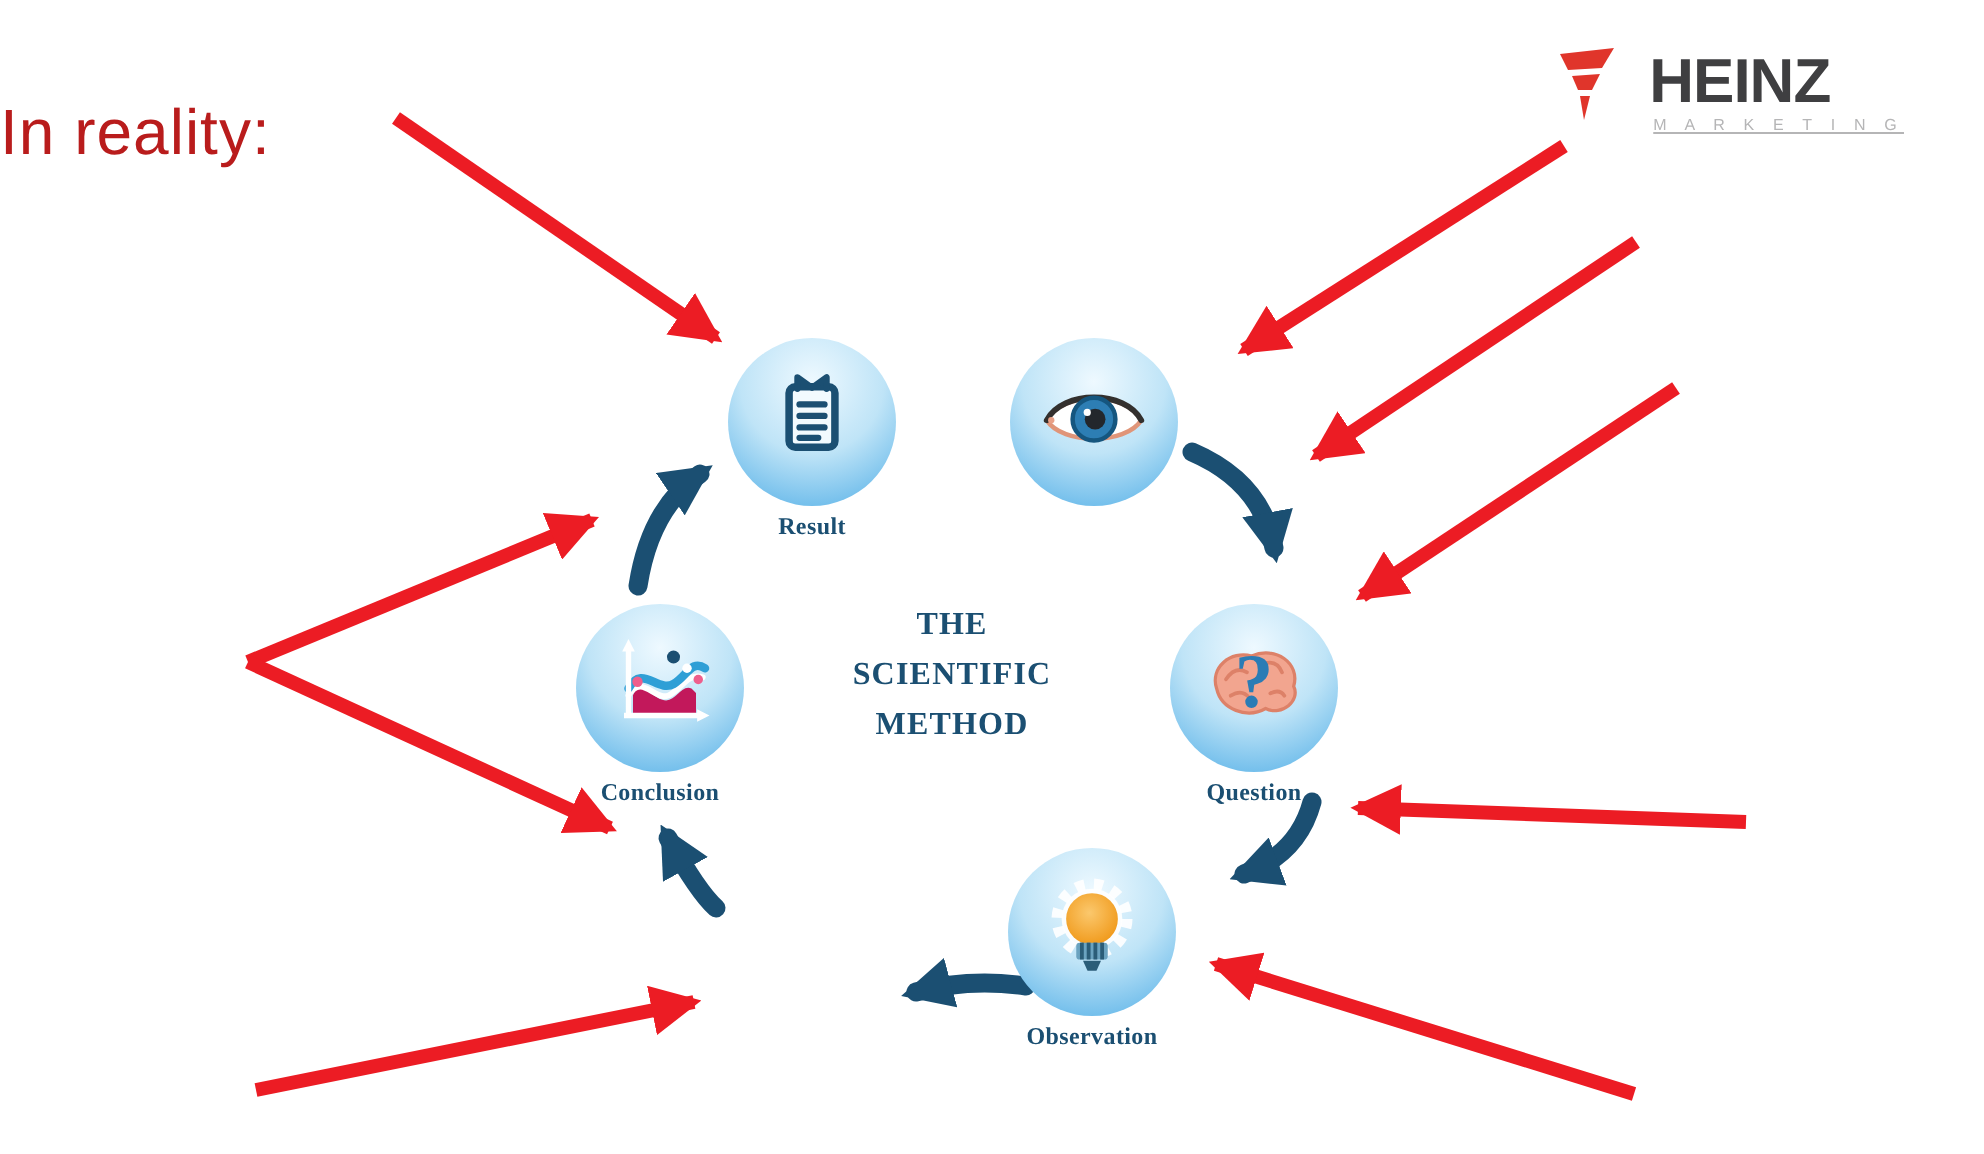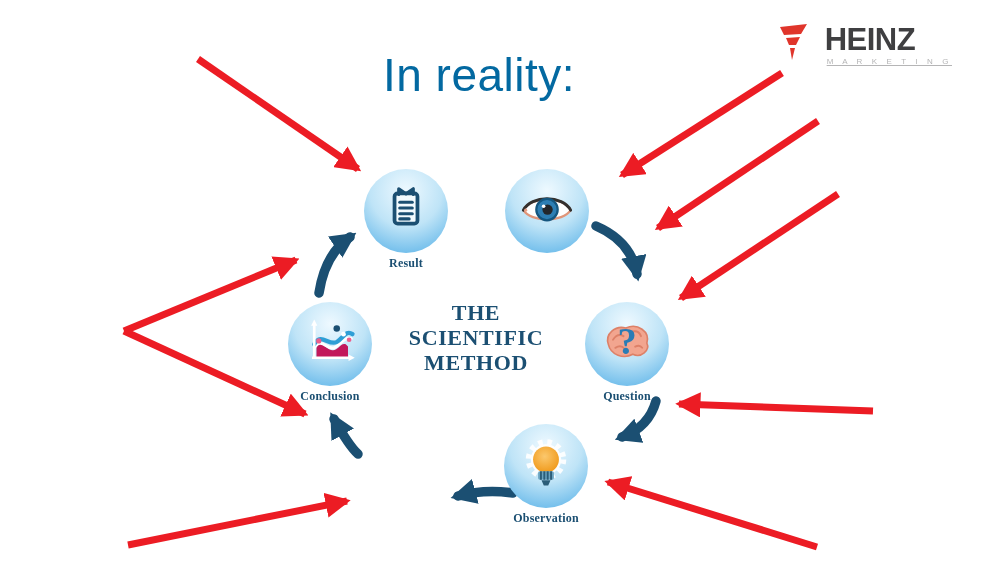--- a/index.html
+++ b/index.html
@@ -1,41 +1,41 @@
 <!DOCTYPE html>
 <html style="--red: #ec1c24; --navy: #1b4f72; --circle-light: #eef9ff; --circle-mid: #bfe4f7; --circle-deep: #4fade6; --logo-dark: #3f3f41; --logo-gray: #b5b5b6;"><head>
 <meta charset="utf-8">
 <style>
   html,body{margin:0;padding:0;}
   body{width:992px;height:577px;position:relative;overflow:hidden;background:#ffffff;
        font-family:"Liberation Sans", sans-serif;}
   .abs{position:absolute;}
 
   
-  .slide-title{top:48px;left:0;width:958px;text-align:center;
-       font-size:46px;font-weight:300;color:#0369a1;letter-spacing:0.5px;}
+  .slide-title{top:48px;left:0;width:958px;
+       font-size:32px;font-weight:300;color:#b91c1c;letter-spacing:0.5px;}
 
   
   .logo{top:24px;right:40px;display:flex;align-items:center;gap:16px;}
   .logo-text{display:flex;flex-direction:column;line-height:1;}
   .logo-name{font-size:31px;font-weight:800;color:var(--logo-dark);letter-spacing:-0.5px;}
   .logo-sub{font-size:8px;letter-spacing:3.6px;color:var(--logo-gray);margin-top:3px;margin-left:2px;text-decoration:underline;}
 
   
   .node{position:absolute;width:84px;}
   .node .circle{width:84px;height:84px;border-radius:50%;
        background:radial-gradient(circle at 50% 26%, var(--circle-light) 0%, var(--circle-mid) 48%, var(--circle-deep) 100%);
        display:flex;align-items:center;justify-content:center;}
   .node .label{position:absolute;left:-38px;width:160px;top:87px;text-align:center;
        font-family:"Liberation Serif", serif;font-weight:bold;font-size:12px;
        color:var(--navy);letter-spacing:0.2px;}
 
   
   .center-title{left:376px;top:300px;width:200px;text-align:center;
-       font-family:"Liberation Serif", serif;font-weight:bold;font-size:22px;
+       font-family:"Liberation Serif", serif;font-weight:bold;font-size:16px;
        line-height:25px;color:var(--navy);letter-spacing:0.6px;}
 
   
   svg.overlay{position:absolute;left:0;top:0;pointer-events:none;}
   .navy-arrows path.arc{stroke:var(--navy);stroke-width:9.5;fill:none;stroke-linecap:round;}
   #mnavy path{fill:var(--navy);}
   .red-arrows line{stroke:var(--red);stroke-width:7;}
   #mred path{fill:var(--red);}
   .z5{z-index:5}.z10{z-index:10}.z50{z-index:50}
 </style>

